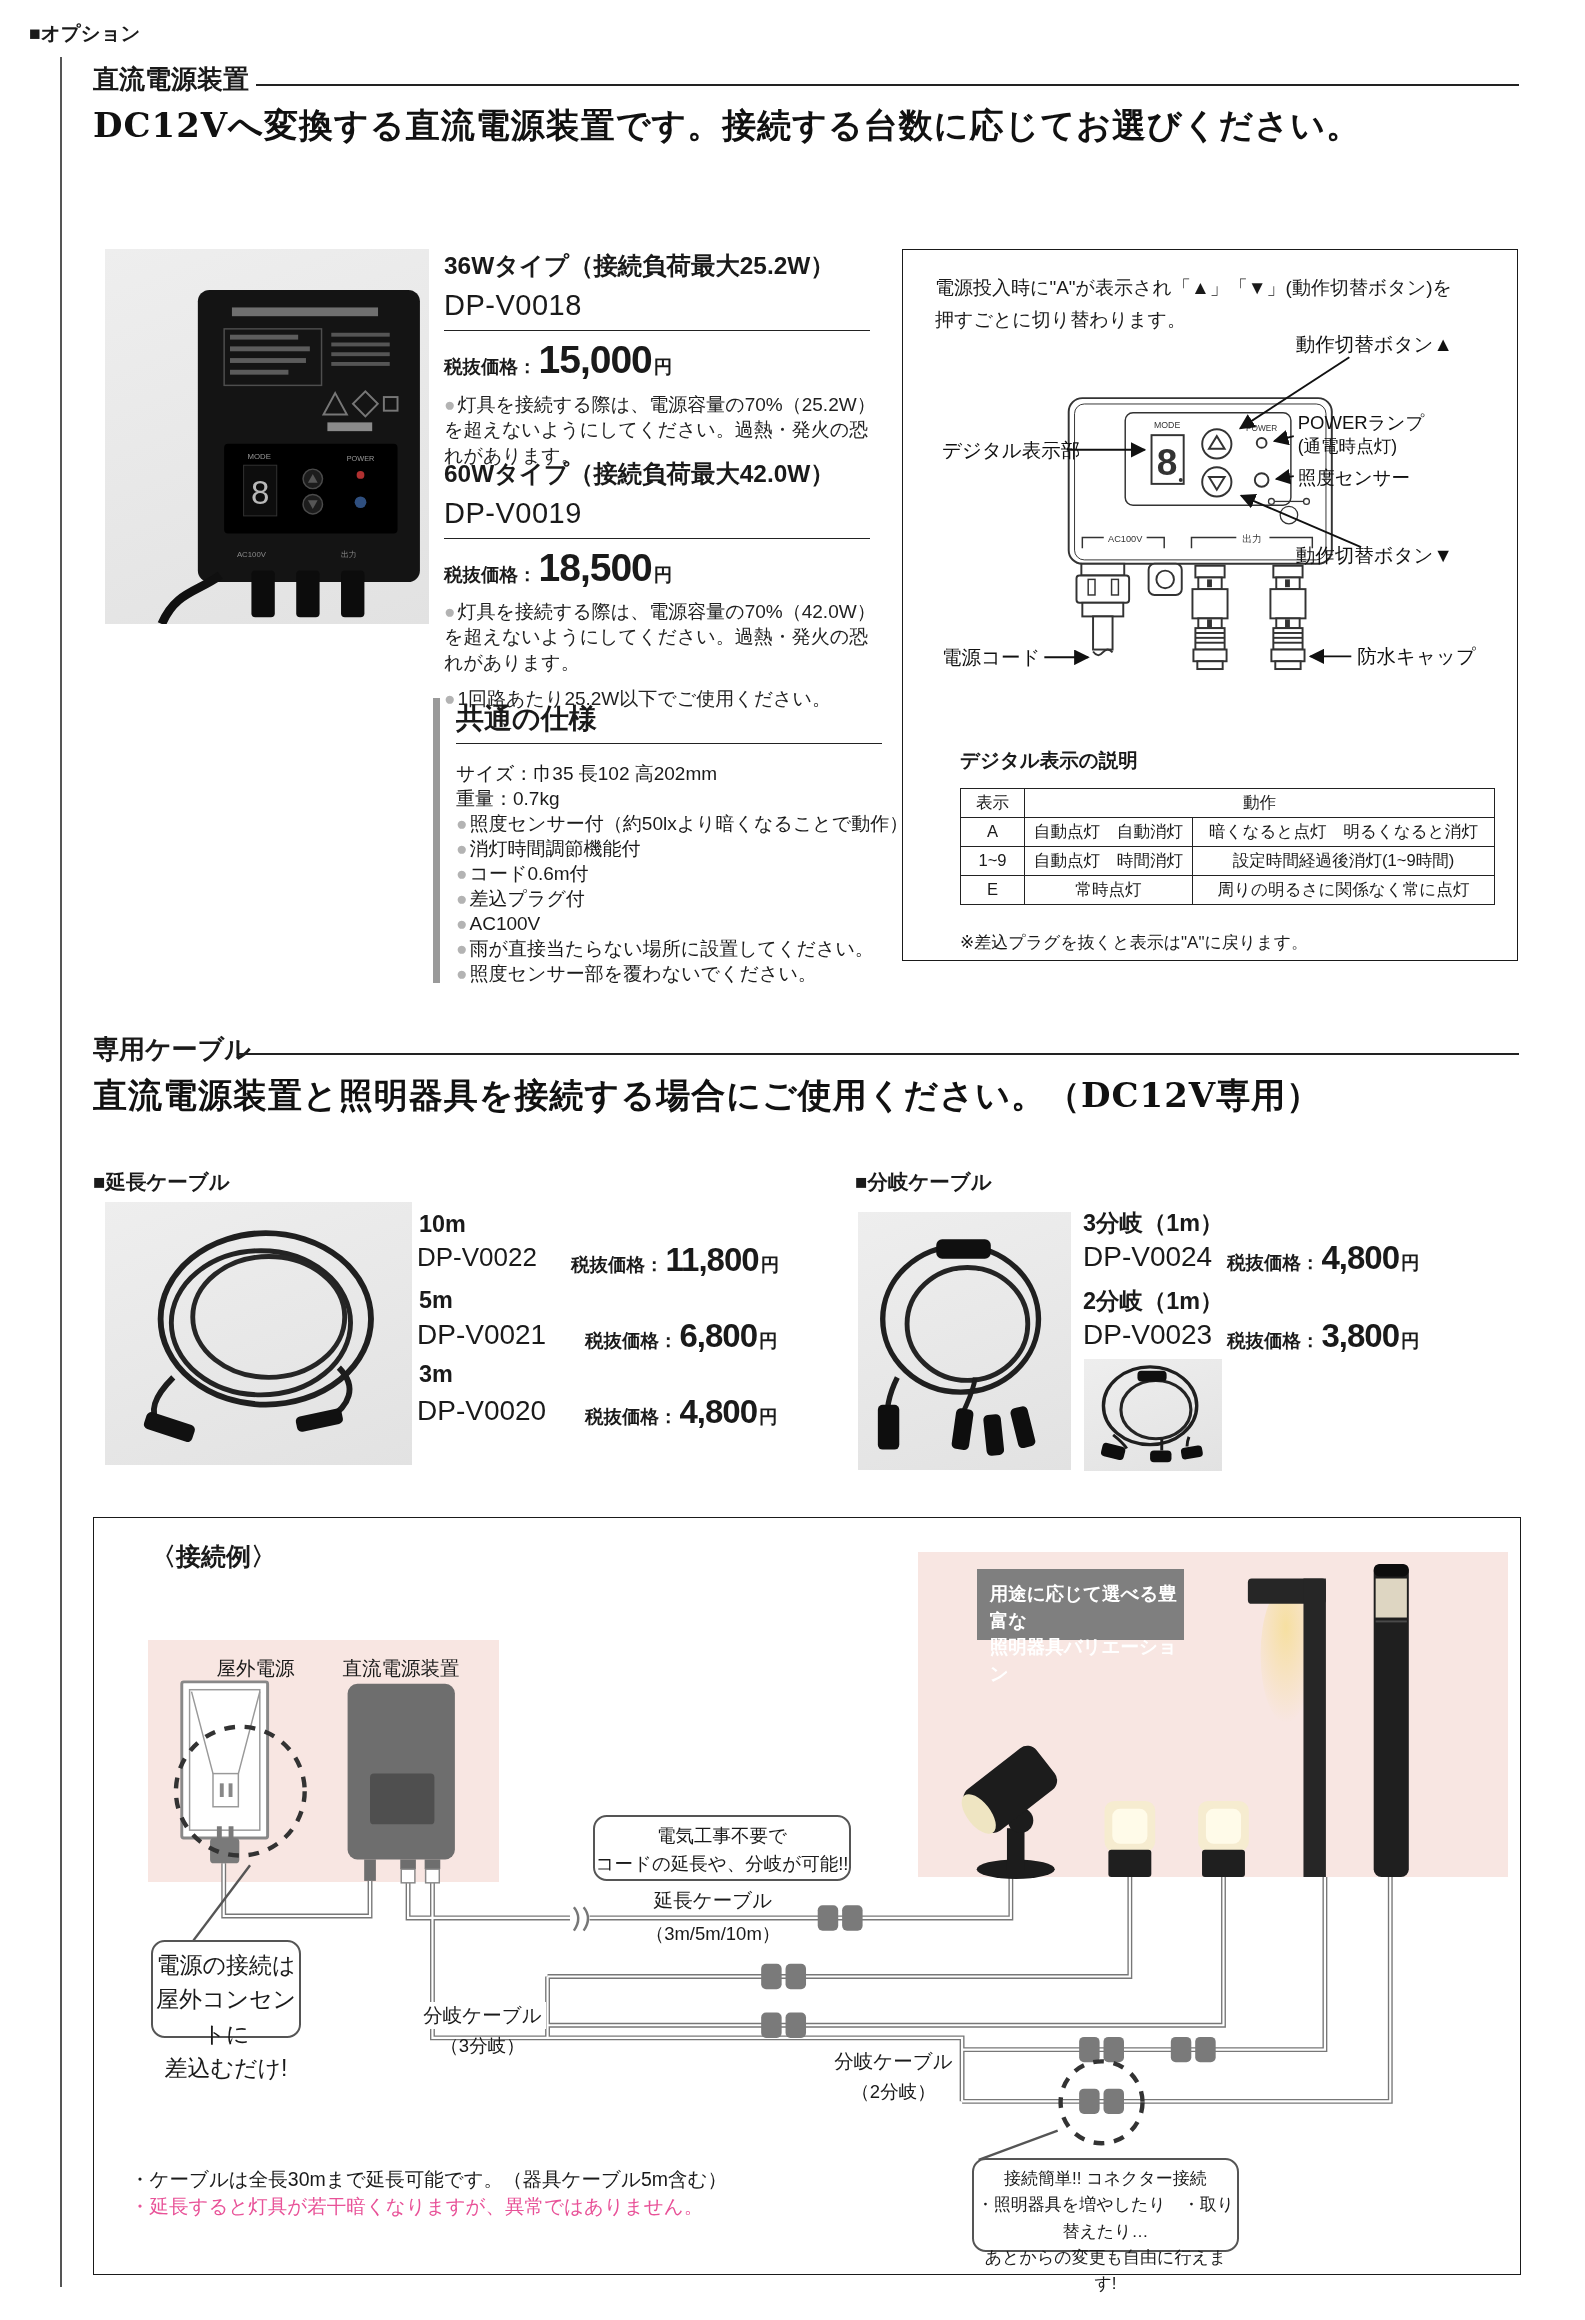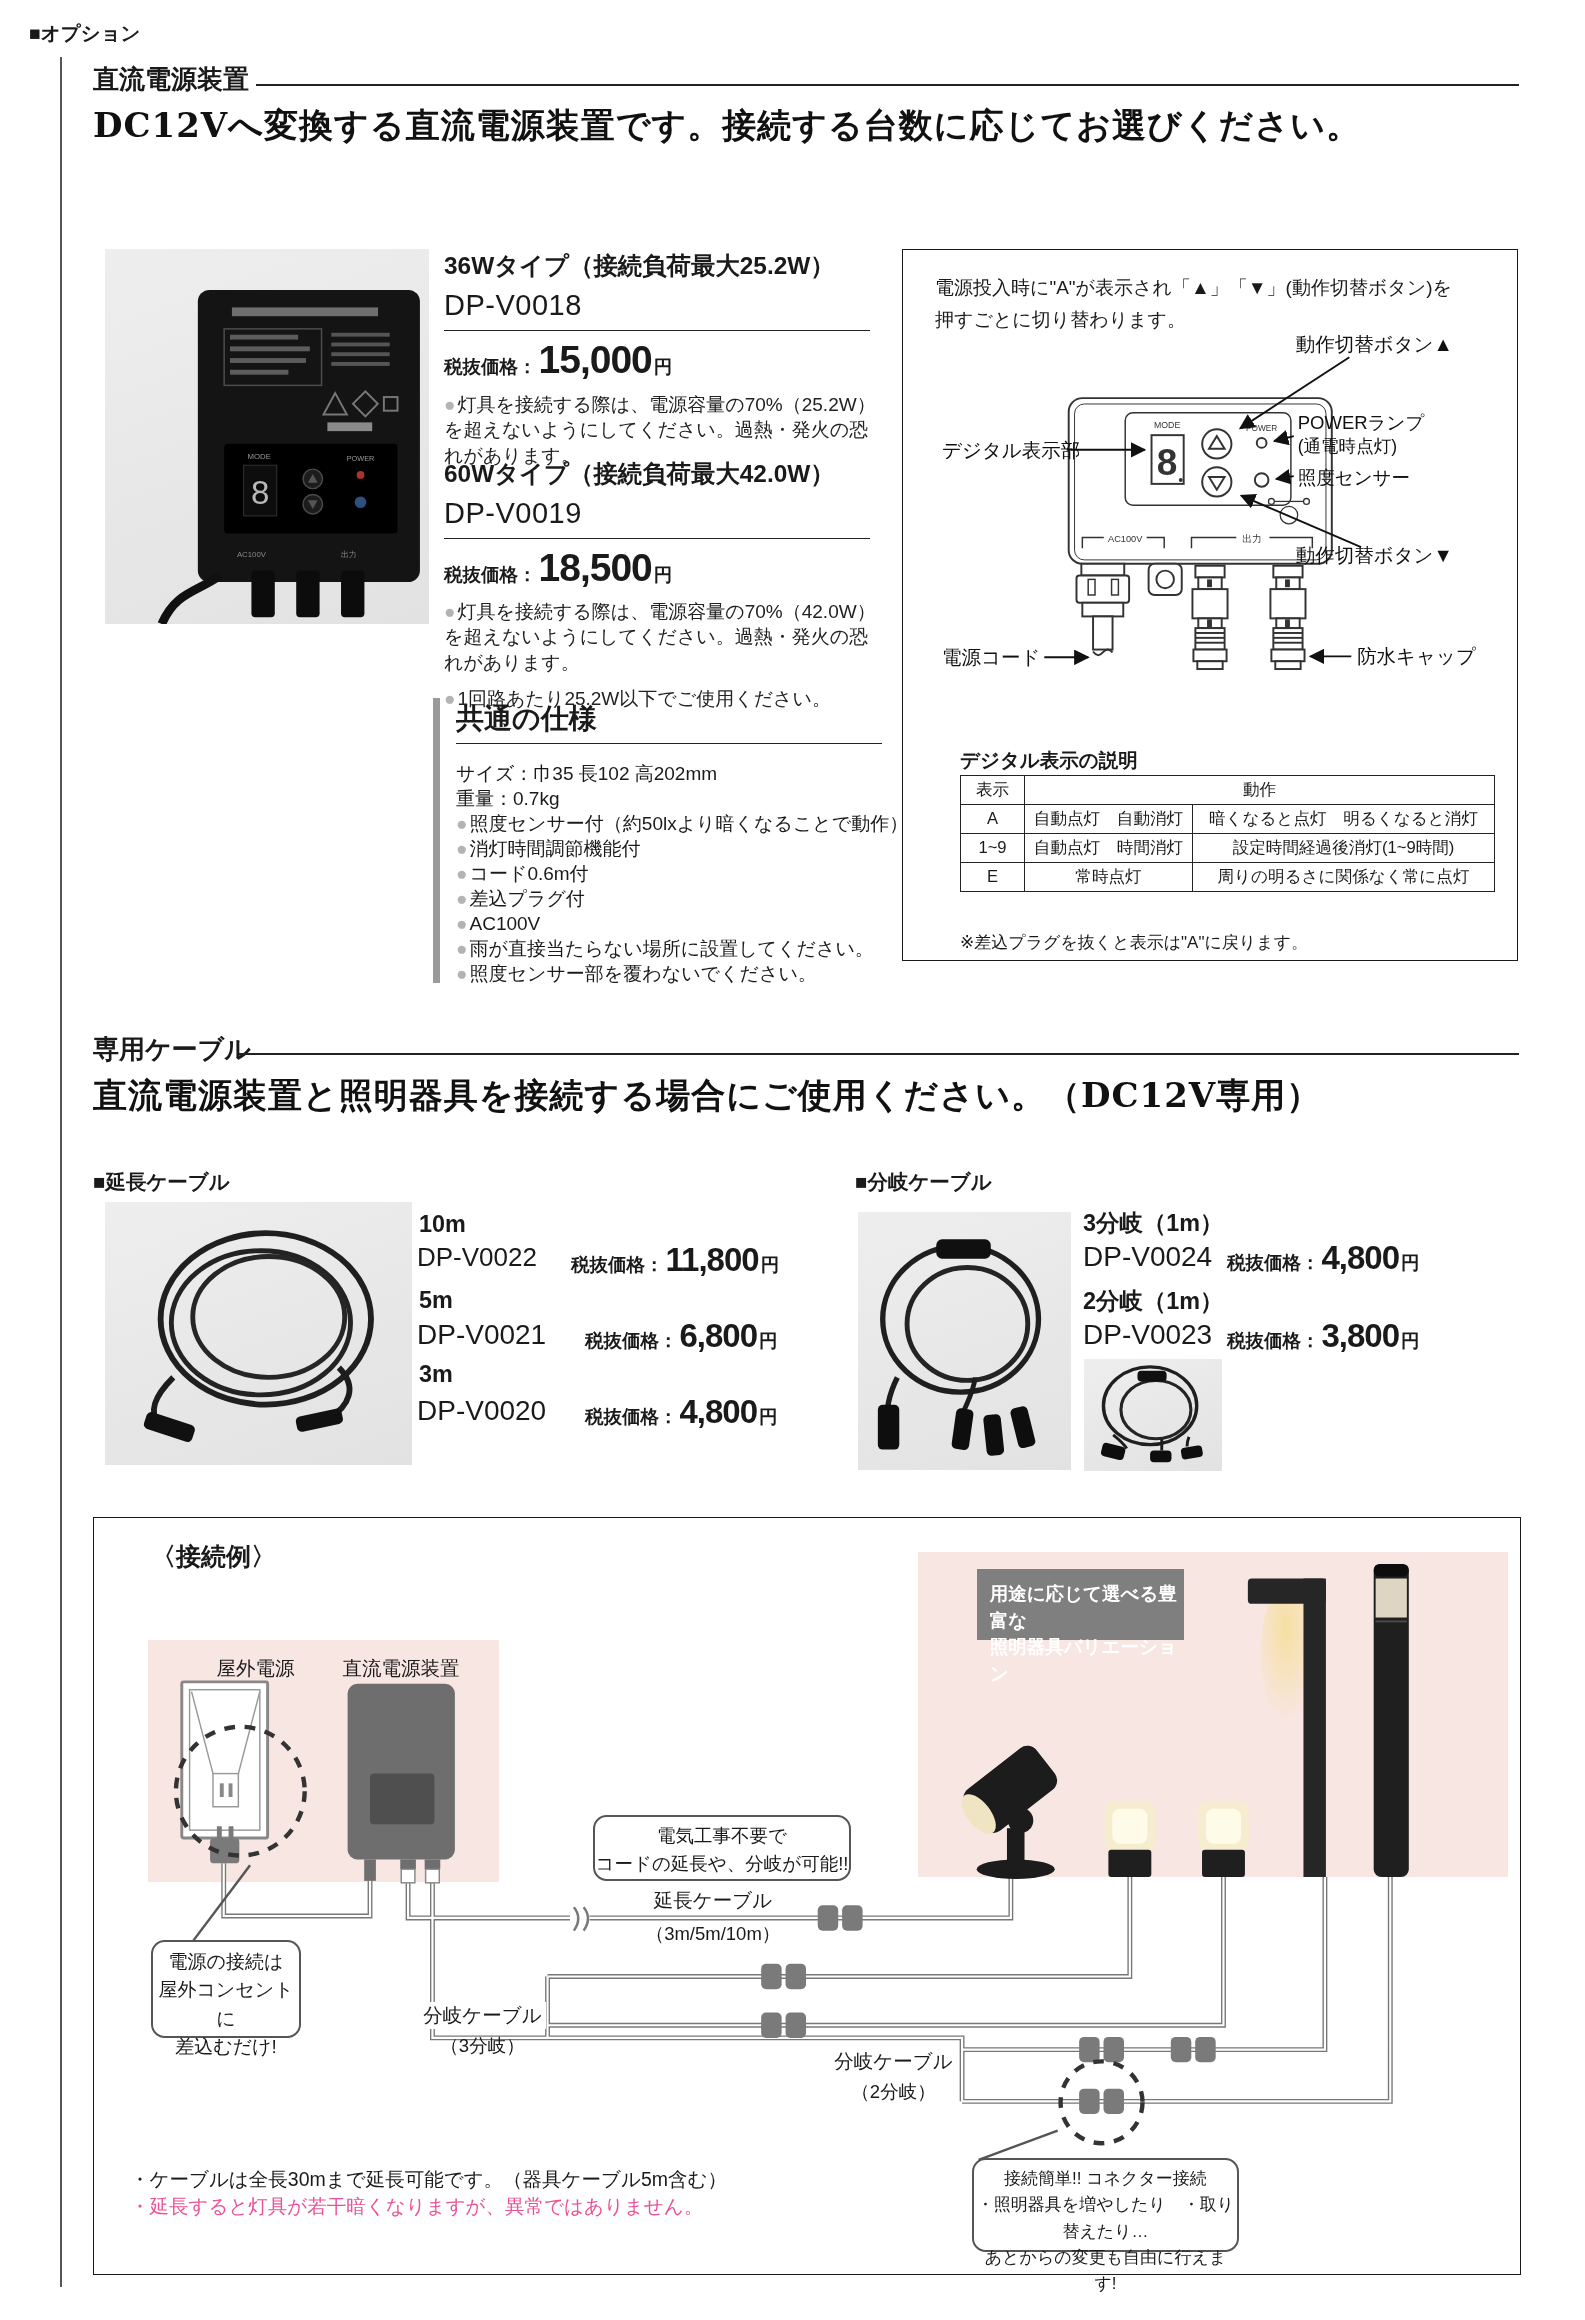--- a/index.html
+++ b/index.html
@@ -15,21 +15,21 @@
   .price-label{font-size:18.5px;font-weight:bold;}
   .price-num{font-size:39px;font-weight:bold;letter-spacing:-1px;margin:0 2px;}
   .price-num.sm{font-size:33px;}
   .price-yen{font-size:18.5px;font-weight:bold;}
   .photo{background:linear-gradient(160deg,#eeeeee,#e2e2e2);}
   .box{border:1.5px solid #1a1a1a;background:#fff;}
   .pink{background:#f8e6e2;}
   .callout{background:#fff;border:2.4px solid #555;border-radius:13.7px;text-align:center;z-index:3;}
   .lbl{z-index:3;white-space:nowrap;}
   .ctr{text-align:center;}
-  table.dsp{border-collapse:collapse;table-layout:fixed;width:535px;font-size:16.6px;}
+  table.dsp{border-collapse:collapse;table-layout:fixed;width:535px;font-size:16.6px;margin-top:13px;}
   table.dsp td,table.dsp th{border:1.3px solid #222;height:28px;text-align:center;font-weight:normal;padding:0 2px;white-space:nowrap;}
   .spec-line{font-size:19px;line-height:25px;white-space:nowrap;}
   svg text{font-family:"Liberation Sans","DejaVu Sans",sans-serif;}
   .wo{stroke:#777;stroke-width:5;fill:none;}
   .wi{stroke:#fff;stroke-width:2.2;fill:none;}
   .gray-box{background:#7f7f7f;color:#fff;font-weight:bold;font-size:18.5px;line-height:1.45;padding:11.7px 0 0 12.7px;z-index:3;}
   .pink-note{color:#e85298;}
 </style>
 </head>
 <body>
@@ -423,21 +423,21 @@
         <line x1="1314" y1="106" x2="1346" y2="106" stroke="#4a4a4a" stroke-width="2"></line>
       </g>
 
       <circle cx="1033" cy="599" r="42" fill="none" stroke="#333" stroke-width="4.5" stroke-dasharray="11 10"></circle>
       <line x1="988" y1="628" x2="907" y2="658" stroke="#555" stroke-width="2.5"></line>
     </svg>
 
     <div class="abs lbl ctr" style="left:93px;top:137px;width:137px;font-size:19.5px;">屋外電源</div>
     <div class="abs lbl ctr" style="left:234px;top:137px;width:146px;font-size:19.5px;">直流電源装置</div>
 
-    <div class="abs callout" style="left:57px;top:422px;width:146px;height:88px;font-size:19px;line-height:1.5;padding-top:5.9px;">
+    <div class="abs callout" style="left:57px;top:422px;width:146px;height:88px;font-size:23px;line-height:1.5;padding-top:5.9px;">
       <div>電源の接続は</div>
       <div>屋外コンセントに</div>
       <div>差込むだけ!</div>
     </div>
 
     <div class="abs callout" style="left:499px;top:297px;width:254px;height:57px;font-size:18.5px;line-height:1.5;padding-top:4.9px;">
       <div>電気工事不要で</div>
       <div>コードの延長や、分岐が可能!!</div>
     </div>
 

